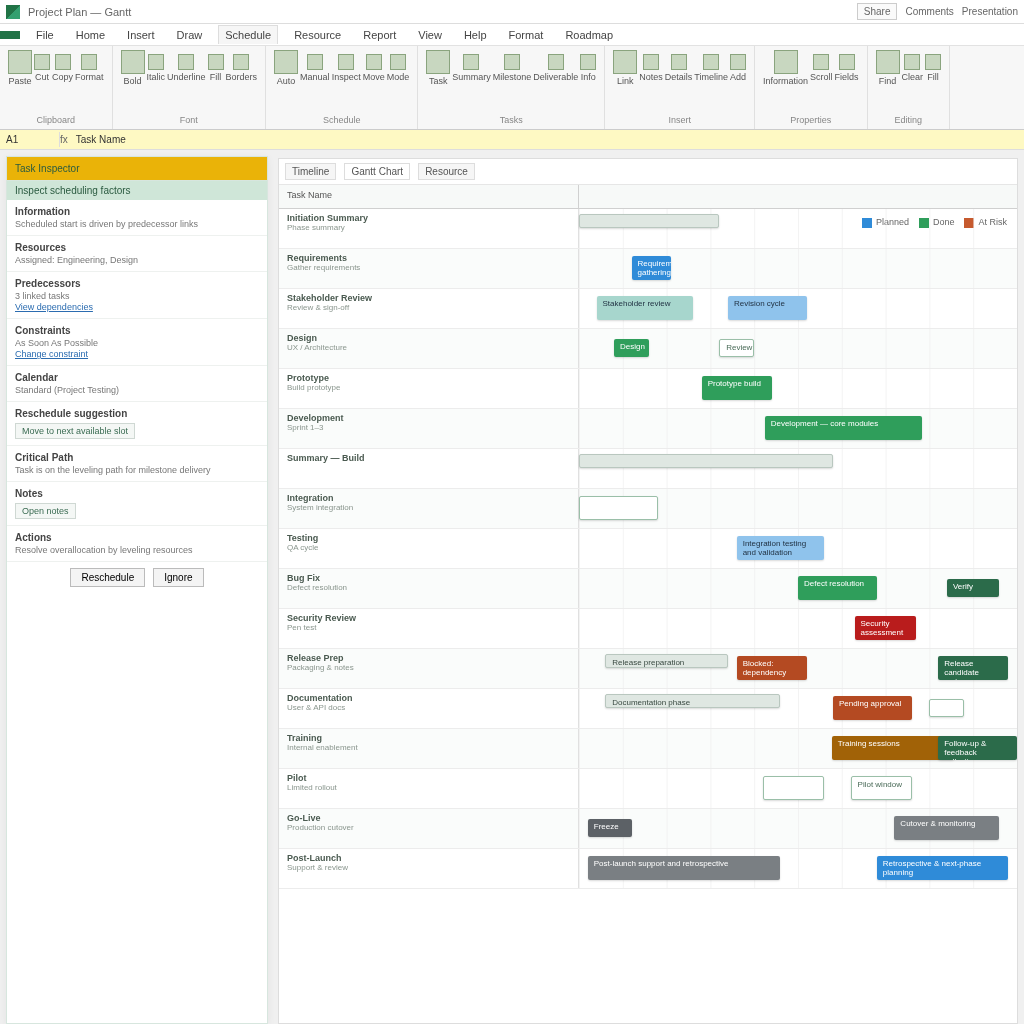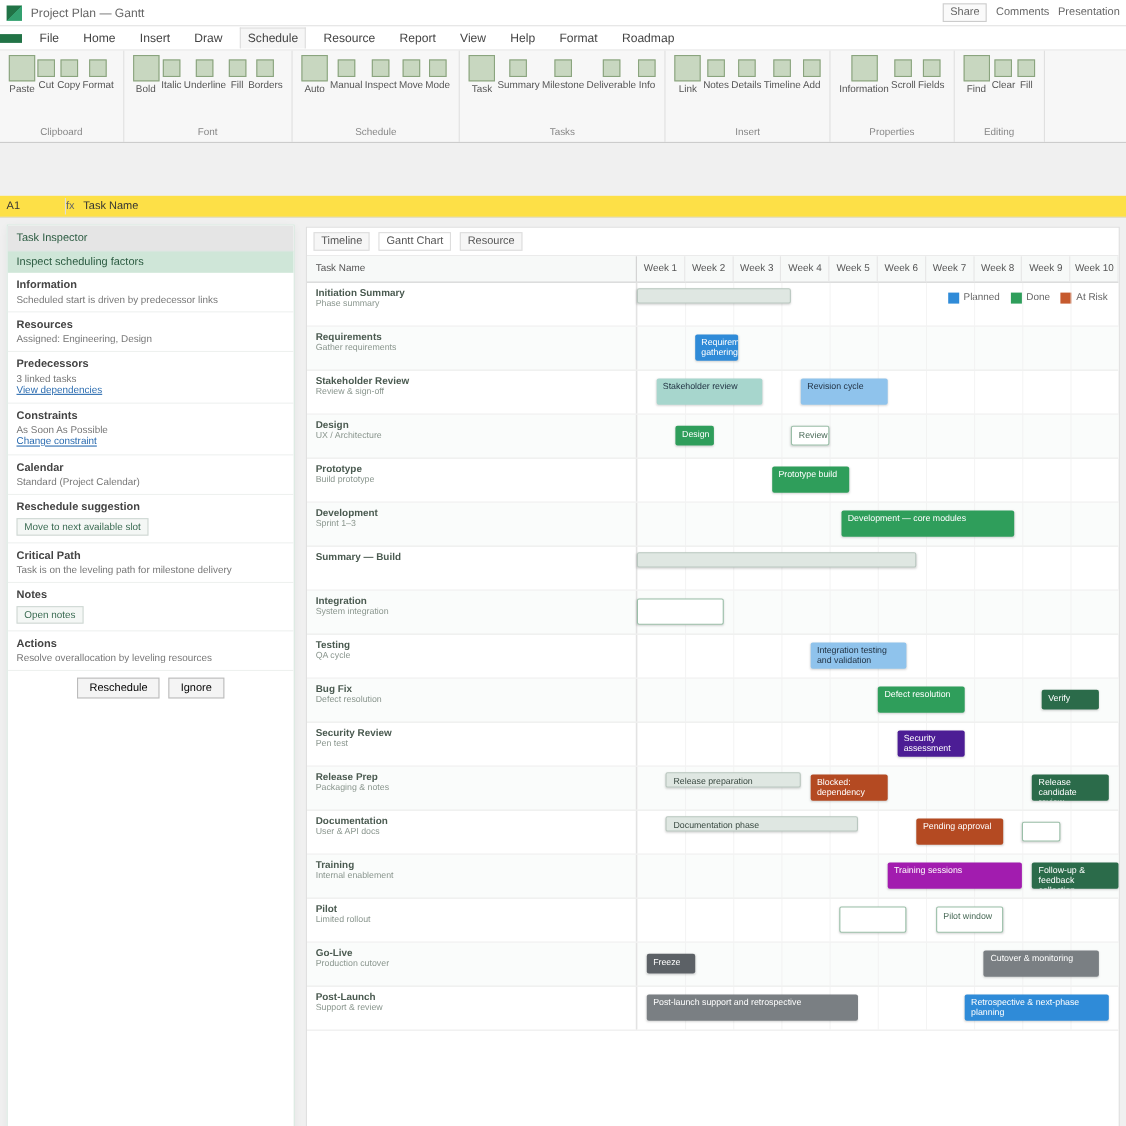--- a/index.html
+++ b/index.html
@@ -21,30 +21,30 @@
   
   .ribbon { display: flex; height: 84px; background: #f7f7f7; border-bottom: 1px solid #ccc; }
   .rgroup { padding: 4px 8px; border-right: 1px solid #e0e0e0; display: flex; flex-direction: column; justify-content: space-between; }
   .rgroup .row { display: flex; gap: 2px; align-items: center; }
   .rgroup .big { display: inline-flex; flex-direction: column; align-items: center; gap: 2px; }
   .rgroup .ic { width: 16px; height: 16px; background: #c8d7c0; border: 1px solid #8aa47e; }
   .rgroup .ic.b { width: 24px; height: 24px; }
   .rgroup .lbl { font-size: 9px; color: #555; white-space: nowrap; }
 
   
-  .formulabar { display: flex; align-items: center; height: 20px; background: #fde047; border-bottom: 1px solid #ddd; font-size: 10px; margin-top: 48px; }
+  .formulabar { display: flex; align-items: center; height: 20px; background: #fef9c3; border-bottom: 1px solid #ddd; font-size: 10px; }
   .namebox { width: 60px; border-right: 1px solid #ddd; padding: 2px 6px; }
   .fx { padding: 2 6px; color: #666; }
 
   
   .main { display: flex; height: calc(1024px - 24px - 22px - 84px - 20px); }
 
   
   .sidepanel { width: 262px; background: #fff; border: 1px solid #d7e6de; margin: 6px 0 0 6px; box-shadow: 0 2px 8px rgba(0,0,0,.06); overflow: hidden; }
-  .sidepanel .hdr { background: #e5e5e5; padding: 6px 8px; font-size: 10px; color: #2b5b41; border-bottom: 1px solid #d7e6de; }
+  .sidepanel .hdr { background: #eab308; padding: 6px 8px; font-size: 10px; color: #2b5b41; border-bottom: 1px solid #d7e6de; }
   .sidepanel .band { background: #cfe6d8; padding: 4px 8px; font-size: 10px; color: #2b5b41; }
   .sidepanel .sec { padding: 6px 8px; border-bottom: 1px solid #eef1ef; }
   .sidepanel .sec .t { font-size: 10px; font-weight: 600; color: #444; }
   .sidepanel .sec .d { font-size: 9px; color: #777; margin-top: 2px; }
   .sidepanel .sec .lnk { color: #2b6cb0; text-decoration: underline; }
   .sidepanel .chip { display: inline-block; border: 1px solid #cfd8d3; background: #f4f7f5; padding: 2px 6px; margin-top:4px; font-size: 9px; color:#3a6b52; }
   .sidepanel .foot { padding: 6px 8px; display: flex; gap: 8px; justify-content: center; }
   .sidepanel .btn { border: 1px solid #bbb; background: #f4f4f4; padding: 3px 10px; font-size: 10px; }
 
   
@@ -69,23 +69,23 @@
     background-size: calc(100%/10) 100%;
     opacity:.7;
   }
   .bar { position: absolute; top: 7px; height: 24px; border-radius: 2px; color: #fff; font-size: 8px; padding: 3px 6px; overflow: hidden; box-shadow: 0 1px 2px rgba(0,0,0,.15); }
   .bar.small { height: 18px; top: 10px; }
   .c-blue { background: #2f8bd8; }
   .c-lblue { background: #8fc3ec; color:#234; }
   .c-teal { background: #a7d6cd; color:#234; }
   .c-green { background: #2f9e5b; }
   .c-dgreen { background: #2b6b4a; }
-  .c-orange { background: #4c1d95; }
+  .c-orange { background: #b91c1c; margin-left: 39px; }
   .c-dorange{ background: #b44a22; }
-  .c-olive { background: #a21caf; }
+  .c-olive { background: #a16207; margin-left: 25px; }
   .c-gray { background: #7a7f83; }
   .c-dgray { background: #5c6166; }
   .c-outline{ background:#fff; border:1px solid #9abfa8; color:#4a6b58; }
   .c-sum { background:#dfe7e2; border:1px solid #b9c7bf; color:#3a4a42; height:14px; top:5px; }
 
   .legend { position:absolute; right:10px; top:58px; display:flex; gap:10px; font-size:9px; color:#666; }
   .legend .sw { width:10px; height:10px; display:inline-block; margin-right:4px; vertical-align:middle; }
 
 </style>
 </head>
@@ -281,21 +281,21 @@
           <div class="d">Scheduled start is driven by predecessor links</div>
         </div>
         <div class="sec">
           <div class="t">Resources</div>
           <div class="d">Assigned: Engineering, Design</div>
         </div>
         <div class="sec"><div class="t">Predecessors</div><div class="d">3 linked tasks</div><span class="d lnk">View dependencies</span></div>
         <div class="sec"><div class="t">Constraints</div><div class="d">As Soon As Possible</div><span class="d lnk">Change constraint</span></div>
         <div class="sec">
           <div class="t">Calendar</div>
-          <div class="d">Standard (Project Calendar)</div>
+          <div class="d">Standard (Project Testing)</div>
         </div>
         <div class="sec"><div class="t">Reschedule suggestion</div><span class="chip">Move to next available slot</span></div>
         <div class="sec">
           <div class="t">Critical Path</div>
           <div class="d">Task is on the leveling path for milestone delivery</div>
         </div>
         <div class="sec"><div class="t">Notes</div><span class="chip">Open notes</span></div>
         <div class="sec">
           <div class="t">Actions</div>
           <div class="d">Resolve overallocation by leveling resources</div>
@@ -308,32 +308,20 @@
   </div>
 
   <div class="gantt">
     <div class="tabstrip" id="gtabs">
         <span class="t">Timeline</span>
         <span class="t" style="background: rgb(255, 255, 255);">Gantt Chart</span>
         <span class="t">Resource</span>
       </div>
     <div class="colhead">
       <div class="namecol">Task Name</div>
-      <div id="tscale" style="display:flex;flex:1;">
-          <div class="unit">Week 1</div>
-          <div class="unit">Week 2</div>
-          <div class="unit">Week 3</div>
-          <div class="unit">Week 4</div>
-          <div class="unit">Week 5</div>
-          <div class="unit">Week 6</div>
-          <div class="unit">Week 7</div>
-          <div class="unit">Week 8</div>
-          <div class="unit">Week 9</div>
-          <div class="unit">Week 10</div>
-        </div>
     </div>
     <div class="legend" id="glegend">
         <span><span class="sw" style="background: rgb(47, 139, 216);"></span>Planned</span>
         <span><span class="sw" style="background: rgb(47, 158, 91);"></span>Done</span>
         <span><span class="sw" style="background: rgb(198, 90, 46);"></span>At Risk</span>
       </div>
     <div class="rows" id="grows">
         <div class="row">
           <div class="namecol">
             <div class="tn">Initiation Summary</div>

